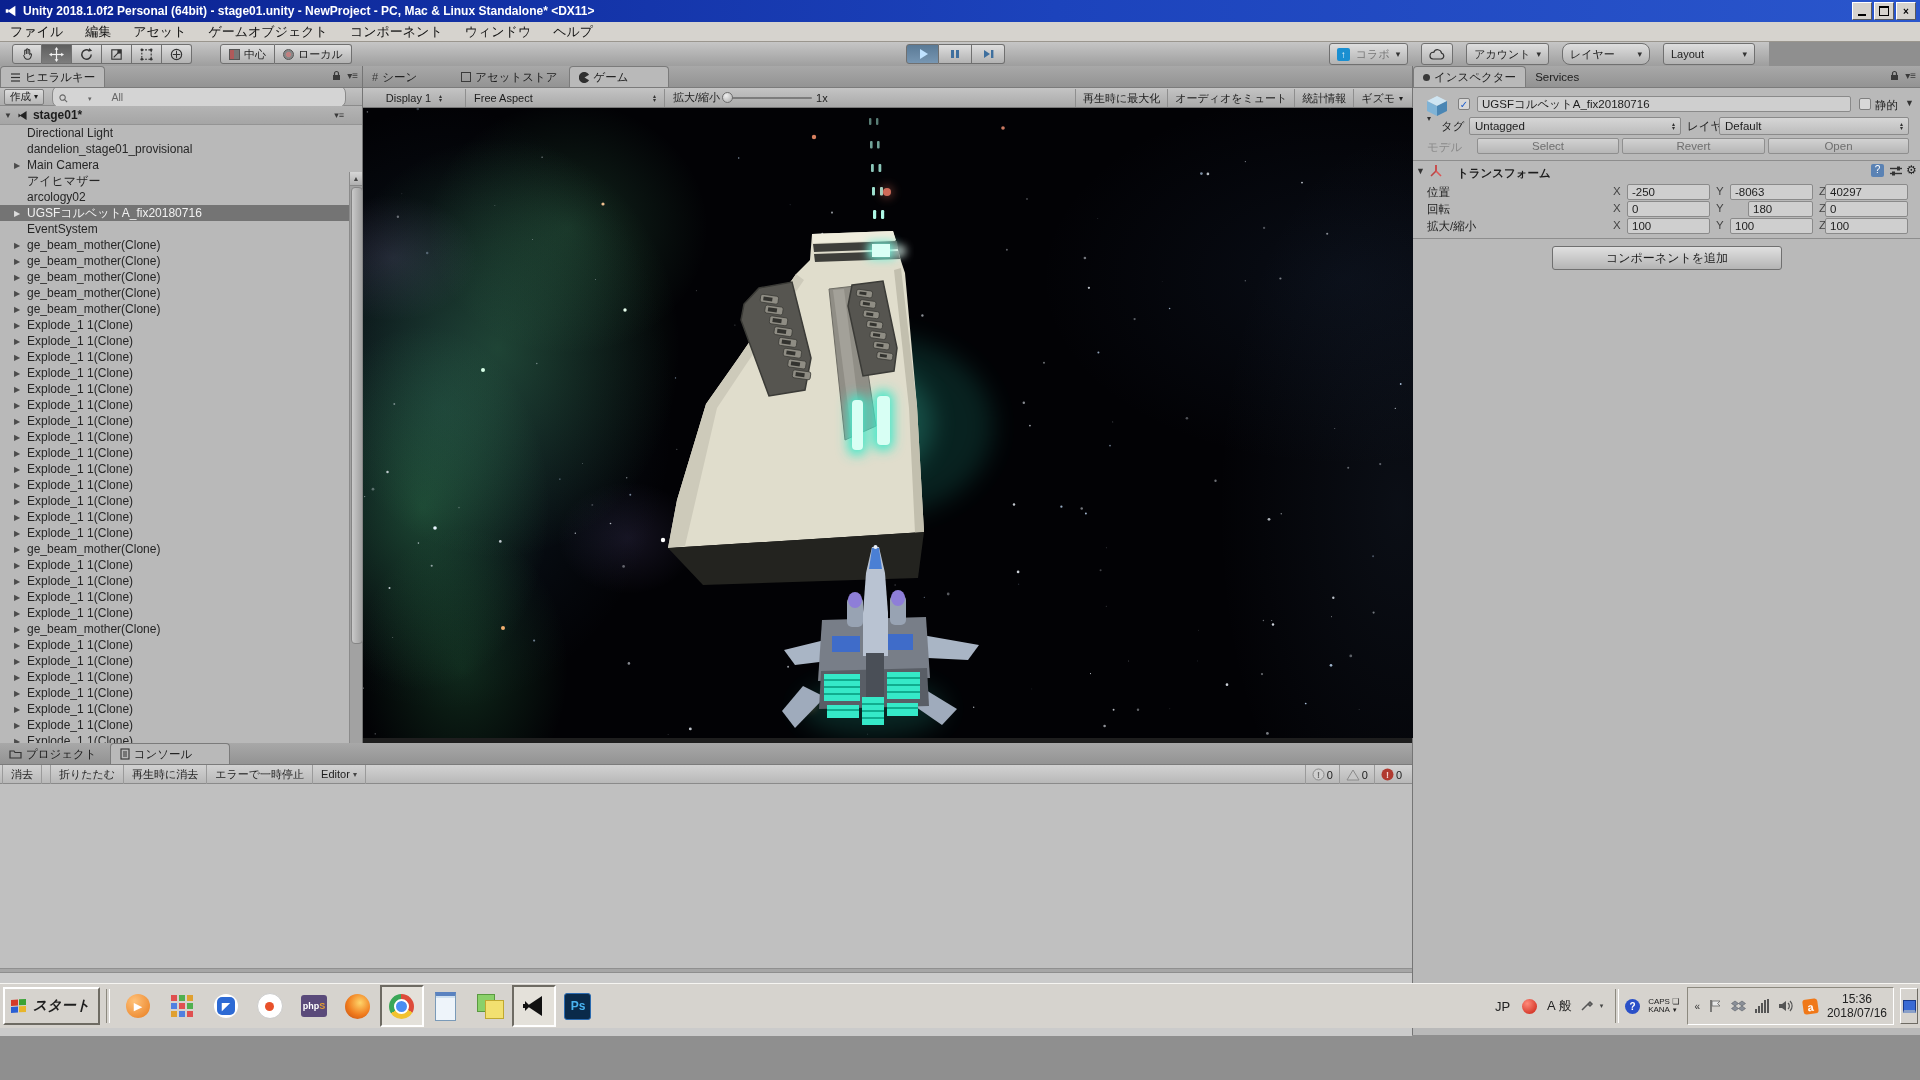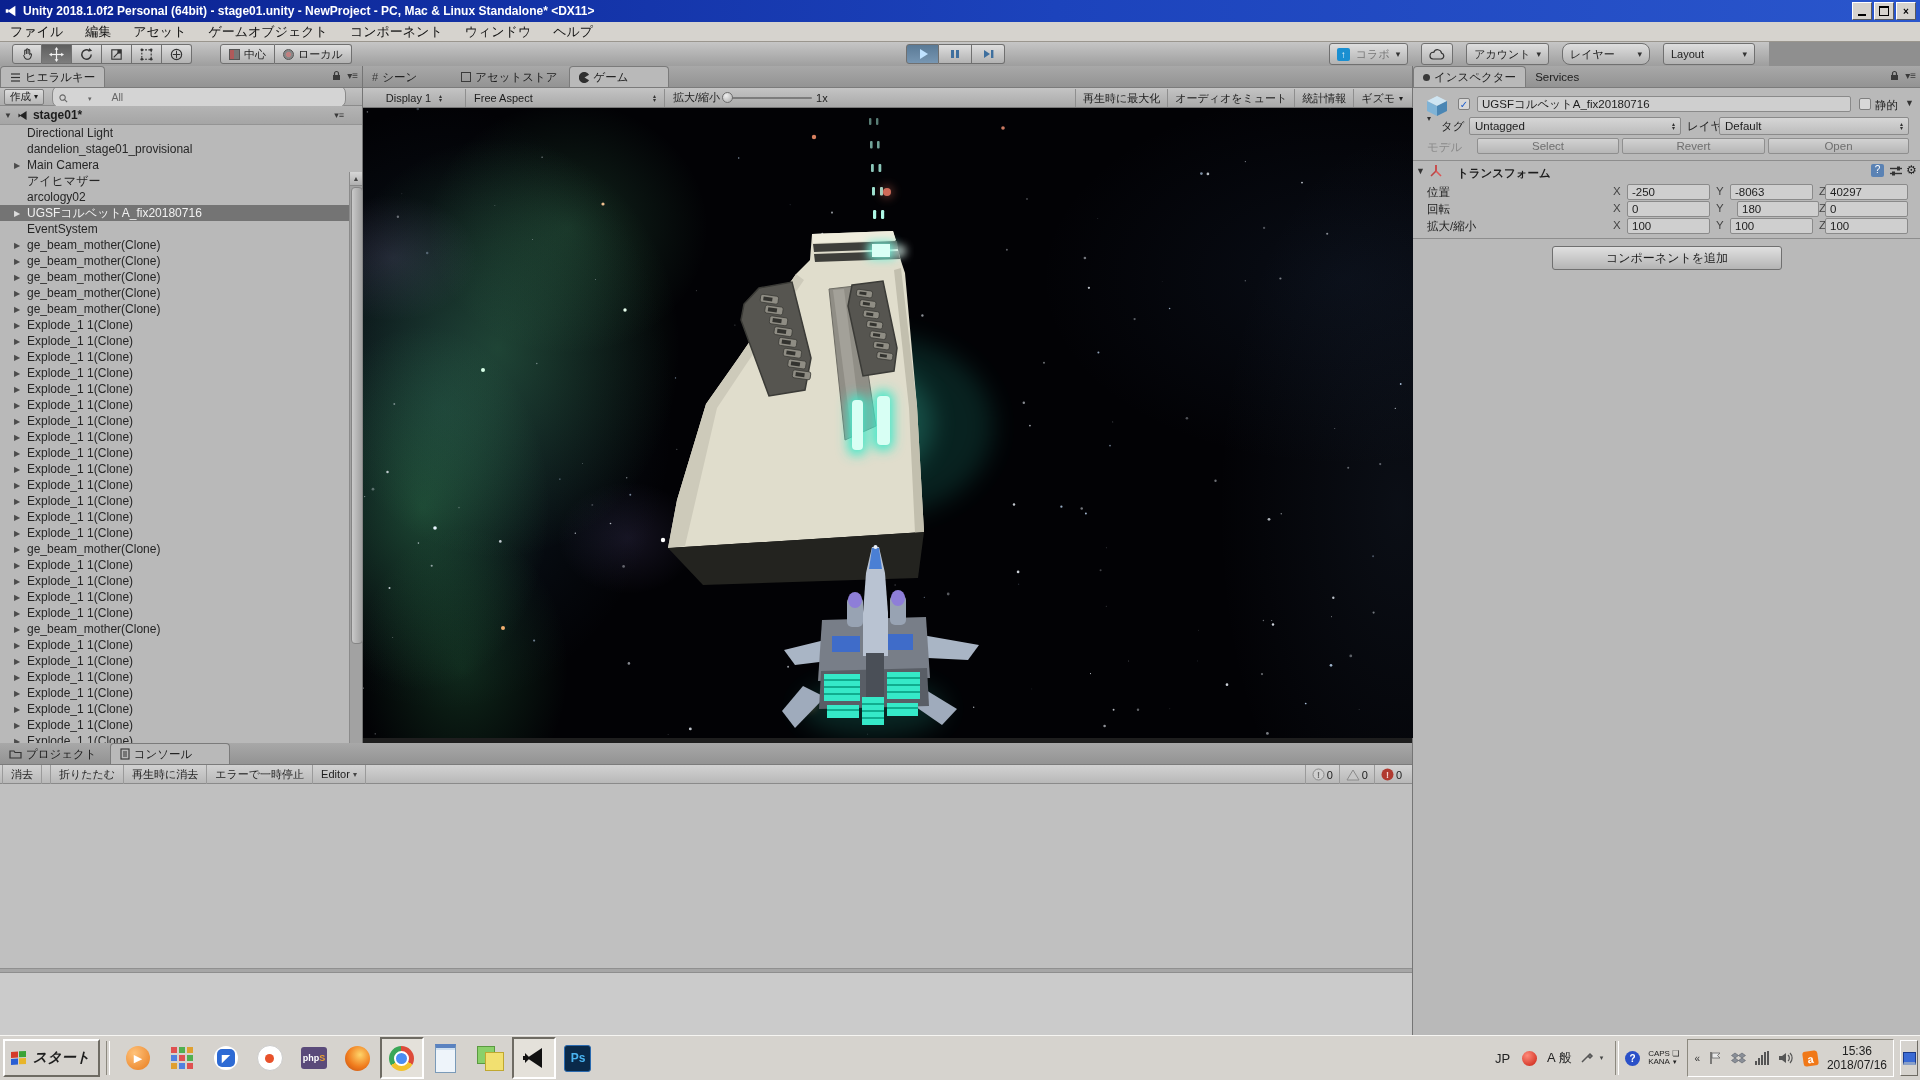--- a/index.html
+++ b/index.html
@@ -113,21 +113,21 @@
   .ctoolbar{height:19px;background:linear-gradient(#d2d2d2,#b8b8b8);border-bottom:1px solid #8a8a8a;
             display:flex;align-items:center;font-size:11px;position:relative;box-sizing:border-box;}
   .cbtn{height:19px;display:flex;align-items:center;padding:0 8px;border-right:1px solid #9a9a9a;box-sizing:border-box;}
   .cbtn.first{border-left:1px solid #9a9a9a;}
   .cbadges{position:absolute;right:4px;top:0;height:19px;display:flex;align-items:center;}
   .cbadge{display:flex;align-items:center;gap:2px;padding:0 6px;border-left:1px solid #9a9a9a;height:19px;font-size:11px;}
   .loglist{height:184px;background:#c0c0c0;border-bottom:1px solid #909090;}
   .logsplit{height:3px;background:#a6a6a6;border-bottom:1px solid #8e8e8e;}
   .logdetail{height:63px;background:#cbcbcb;}
   
-  #taskbar{left:0;top:1035px;width:1920px;height:45px;background:#d6d3ce;border-top:1px solid #f6f5f2;
+  #taskbar{left:0;top:983px;width:1920px;height:45px;background:#d6d3ce;border-top:1px solid #f6f5f2;
            display:flex;align-items:center;box-sizing:border-box;}
   .startbtn{margin-left:3px;height:34px;padding:0 8px 0 5px;background:#d6d3ce;
             border:2px solid;border-color:#fff #6e6b63 #6e6b63 #fff;display:flex;align-items:center;gap:5px;
             font-weight:bold;font-size:14px;font-style:italic;}
   .tsep{width:2px;height:34px;border-left:1px solid #8c897f;border-right:1px solid #fff;margin:0 6px;}
   .qlbtn{width:40px;height:38px;display:flex;align-items:center;justify-content:center;border:2px solid transparent;}
   .qlbtn.pressed{border-color:#6e6b63 #fff #fff #6e6b63;background:#e4e1da;}
   .qicon{width:28px;height:28px;display:flex;align-items:center;justify-content:center;}
   .tray{margin-left:auto;display:flex;align-items:center;height:38px;font-size:12px;color:#222;}
   .trayframe{display:flex;align-items:center;height:36px;border:1px solid;border-color:#8c897f #fff #fff #8c897f;
@@ -915,21 +915,21 @@
             <span class="abs" style="left:303px;top:97px;color:#444;">Y</span>
             <div class="abs ifield" style="left:317px;top:96px;width:83px;">-8063</div>
             <span class="abs" style="left:406px;top:97px;color:#444;">Z</span>
             <div class="abs ifield" style="left:412px;top:96px;width:83px;">40297</div>
           </div>
           <div>
             <span class="abs" style="left:14px;top:114px;">回転</span>
             <span class="abs" style="left:200px;top:114px;color:#444;">X</span>
             <div class="abs ifield" style="left:214px;top:113px;width:83px;">0</div>
             <span class="abs" style="left:303px;top:114px;color:#444;">Y</span>
-            <div class="abs ifield" style="left:324px;top:113px;width:82px;">180</div>
+            <div class="abs ifield" style="left:335px;top:113px;width:65px;">180</div>
             <span class="abs" style="left:406px;top:114px;color:#444;">Z</span>
             <div class="abs ifield" style="left:412px;top:113px;width:83px;">0</div>
           </div>
           <div>
             <span class="abs" style="left:14px;top:131px;">拡大/縮小</span>
             <span class="abs" style="left:200px;top:131px;color:#444;">X</span>
             <div class="abs ifield" style="left:214px;top:130px;width:83px;">100</div>
             <span class="abs" style="left:303px;top:131px;color:#444;">Y</span>
             <div class="abs ifield" style="left:317px;top:130px;width:83px;">100</div>
             <span class="abs" style="left:406px;top:131px;color:#444;">Z</span>

